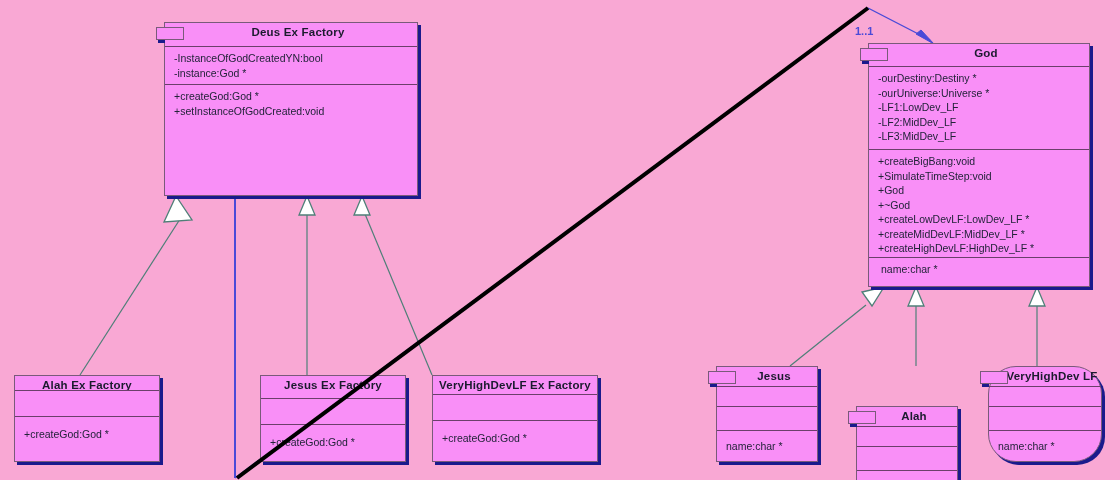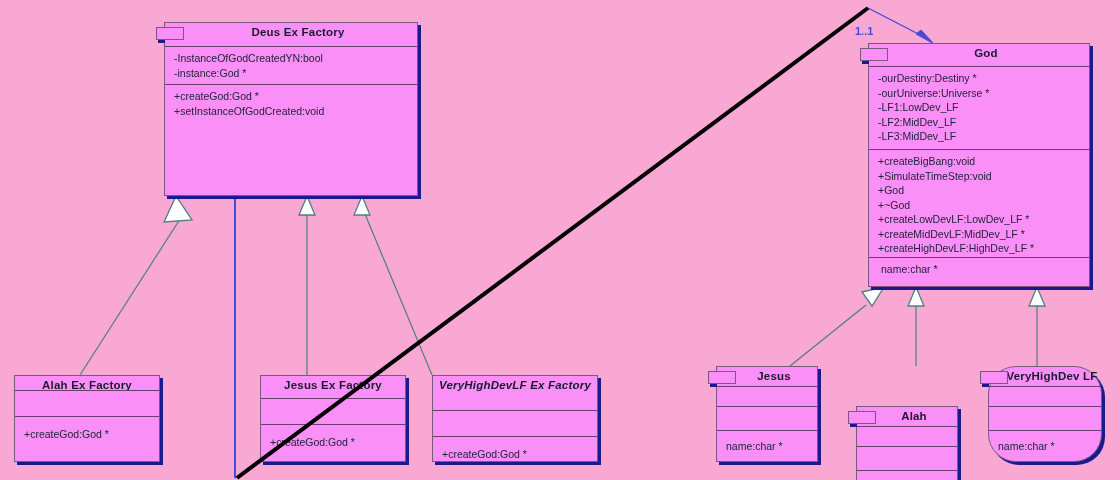--- a/index.html
+++ b/index.html
@@ -180,21 +180,21 @@
 
   <div class="uml-class" style="left:260px; top:375px; width:146px; height:87px;">
     <div class="cmp cls-title" style="height:23px;">Jesus Ex Factory</div>
     <div class="cmp" style="height:26px;"></div>
     <div class="cmp padtop" style="height:38px;">
       <div class="mem" style="padding-top:6px;">+createGod:God *</div>
     </div>
   </div>
 
   <div class="uml-class" style="left:432px; top:375px; width:166px; height:87px;">
-    <div class="cmp cls-title" style="height:35px;font-style:italic;">VeryHighDevLF Ex Factory</div>
+    <div class="cmp cls-title" style="height:19px;">VeryHighDevLF Ex Factory</div>
     <div class="cmp" style="height:26px;"></div>
     <div class="cmp padtop" style="height:38px;">
       <div class="mem" style="padding-top:6px;">+createGod:God *</div>
     </div>
   </div>
 
   <div class="uml-class" style="left:716px; top:366px; width:102px; height:96px;">
     <div class="tab"></div>
     <div class="cmp cls-title pad-left" style="height:20px;">Jesus</div>
     <div class="cmp" style="height:20px;"></div>

